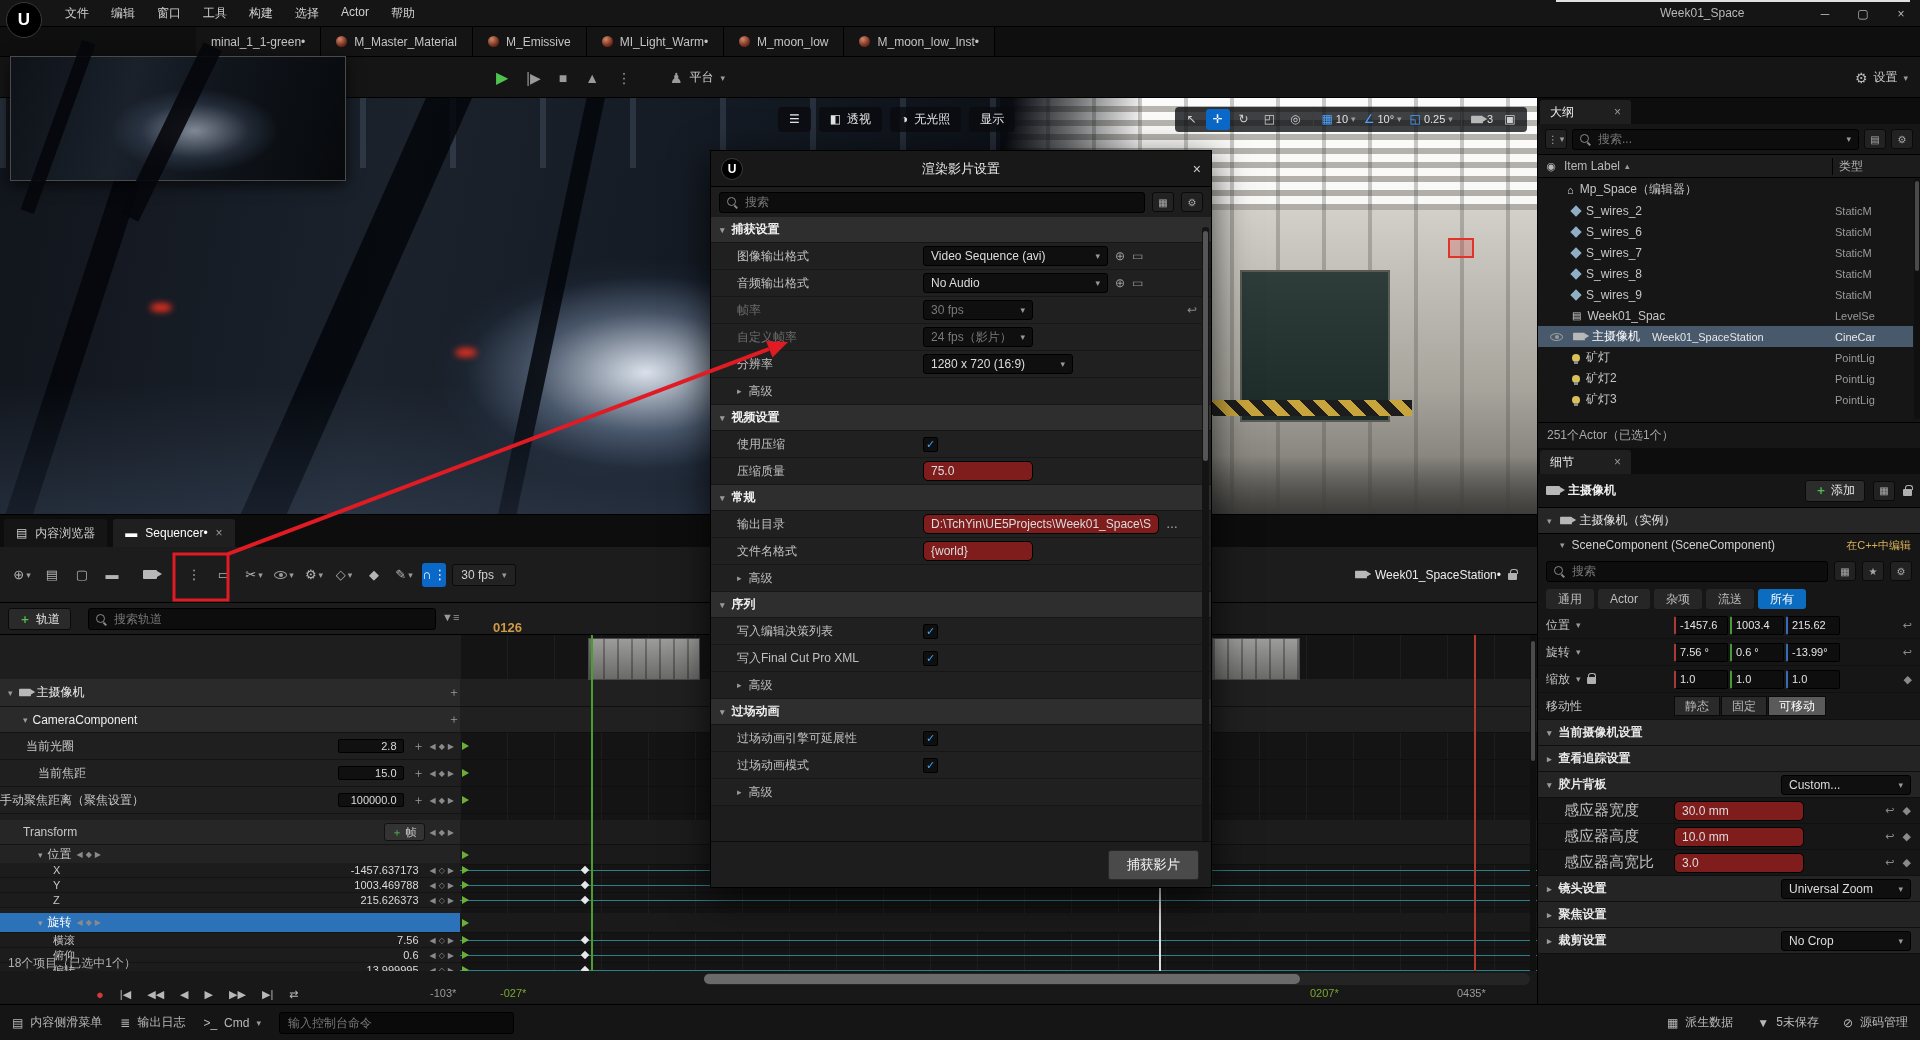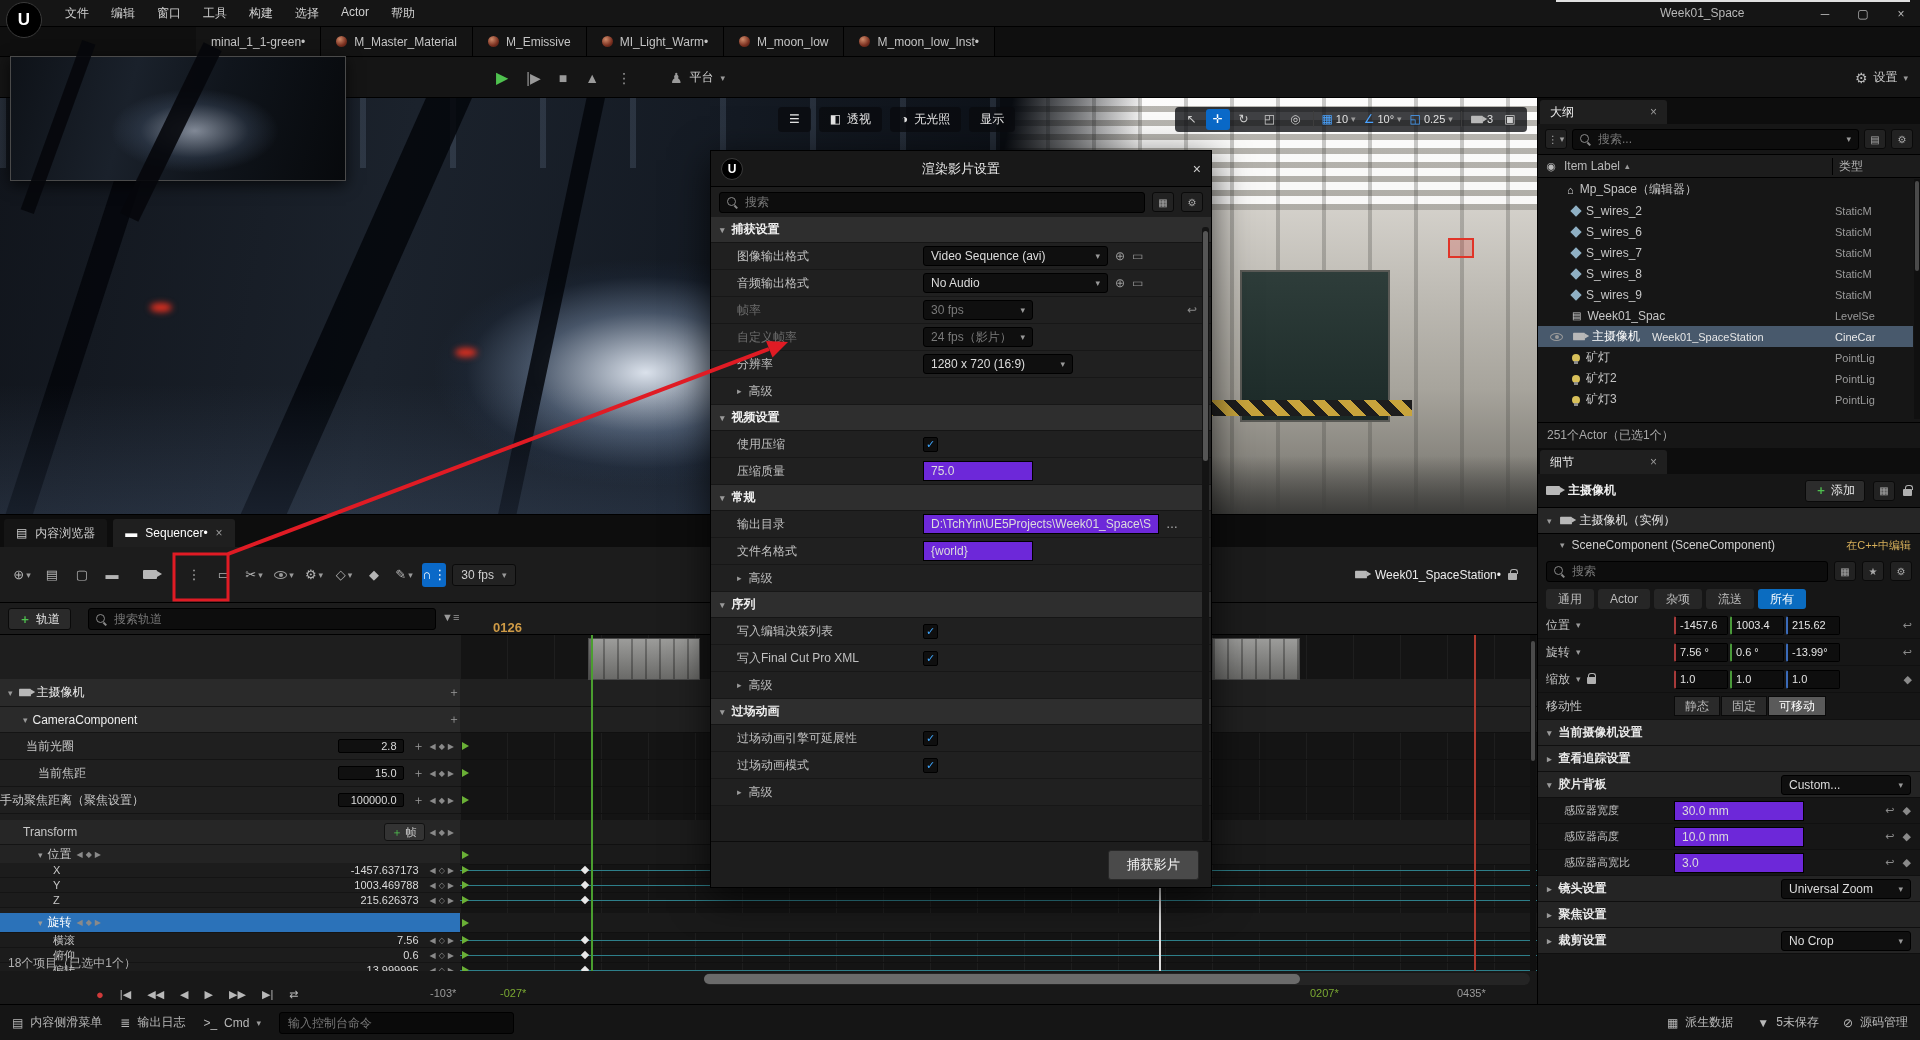--- a/index.html
+++ b/index.html
@@ -78,21 +78,21 @@
 
 
 #preview{position:absolute;left:10px;top:56px;width:336px;height:125px;z-index:6;border:1px solid #4a4a4a;box-shadow:0 4px 14px rgba(0,0,0,.7);background:
  radial-gradient(ellipse 120px 60px at 55% 60%, rgba(220,230,248,.55), rgba(90,110,140,.25) 45%, transparent 70%),
  linear-gradient(105deg,#0e1218 0%,#1a212b 35%,#10151c 60%,#07090c 100%)}
 .pv-beam{position:absolute;background:#05070b;opacity:.9}
 
 
 #outliner{position:absolute;left:1537px;top:98px;width:383px;height:350px;background:#161616;border-left:1px solid #000}
 .panel-tabbar{height:26px;background:#0d0d0d;display:flex;align-items:flex-end;padding-left:2px}
-.panel-tab{height:24px;background:#1f1f1f;display:flex;align-items:center;padding:0 10px;gap:76px;color:#ececec;border-radius:3px 3px 0 0}
+.panel-tab{height:24px;background:#1f1f1f;display:flex;align-items:center;padding:0 10px;gap:40px;color:#ececec;border-radius:3px 3px 0 0}
 .tab-close{color:#9a9a9a;font-size:12px}
 #outliner-filter{height:30px;display:flex;align-items:center;gap:5px;padding:0 7px}
 .sq-btn{height:20px;min-width:22px;background:#222;border:1px solid #0a0a0a;border-radius:3px;display:flex;align-items:center;justify-content:center;gap:2px;color:#aaa;font-size:10px;flex:none}
 .search-box{flex:1;background:#0d0d0d;border:1px solid #000;border-radius:3px;height:21px;display:flex;align-items:center;padding:0 7px;gap:7px;min-width:0}
 #outliner-cols{height:24px;display:flex;align-items:center;background:#1c1c1c;border-top:1px solid #000;border-bottom:1px solid #000;color:#b8b8b8}
 .ol-col-eye{width:26px;text-align:center;font-size:11px;flex:none}
 .ol-col-label{flex:1;display:flex;align-items:center;gap:5px}
 .ol-col-type{width:88px;border-left:1px solid #000;padding-left:6px;flex:none}
 #outliner-rows{position:absolute;top:81px;left:0;right:7px;height:240px;overflow:hidden}
 .ol-row{height:21px;display:flex;align-items:center;gap:6px;padding-left:7px;color:#c6c6c6}
@@ -124,23 +124,23 @@
 .det-plabel{width:128px;display:flex;align-items:center;gap:6px;color:#c4c4c4;flex:none}
 .numbox{width:54px;height:19px;background:#0e0e0e;border:1px solid #000;border-radius:2px;display:flex;align-items:center;padding:0 4px;color:#e4e4e4;font-size:11px;margin-right:2px;overflow:hidden;white-space:nowrap}
 .numbox.x{border-left:2px solid #a83a3a}.numbox.y{border-left:2px solid #4a9a3a}.numbox.z{border-left:2px solid #3a6ab8}
 .ricons{margin-left:auto;display:flex;gap:8px;color:#8a8a8a;font-size:11px}
 .mob-btn{height:20px;padding:0 10px;display:flex;align-items:center;background:#2a2a2a;border:1px solid #0a0a0a;color:#b8b8b8;margin-right:1px}
 .mob-btn.active{background:#5a5a5a;color:#fff}
 .det-sec{height:26px;background:#242424;display:flex;align-items:center;gap:7px;padding:0 9px;border-bottom:1px solid #0f0f0f;color:#e8e8e8;font-weight:bold}
 .det-dd{margin-left:auto;font-weight:normal}
 .dd{background:#0f0f0f;border:1px solid #000;border-radius:3px;height:20px;display:flex;align-items:center;padding:0 7px;gap:8px;color:#dcdcdc;justify-content:space-between;min-width:130px}
 .det-row{height:26px;display:flex;align-items:center;padding:0 9px 0 26px;border-bottom:1px solid #101010}
-.det-rlabel{width:110px;color:#c0c0c0;flex:none;font-size:11px}
+.det-rlabel{width:110px;color:#c0c0c0;flex:none;font-size:15px}
 .det-tb{min-width:130px}
-.tb{background:#6d28d9;border:1px solid #000;border-radius:0;height:20px;display:flex;align-items:center;padding:0 7px;color:#dcdcdc}
+.tb{background:#7f1d1d;border:1px solid #000;border-radius:5px;height:20px;display:flex;align-items:center;padding:0 7px;color:#dcdcdc}
 
 
 #sequencer{position:absolute;left:0;top:514px;width:1537px;height:490px;background:#181818;border-top:1px solid #000}
 #seq-tabbar{position:absolute;left:0;top:0;width:1537px;height:32px;background:#0d0d0d;display:flex;align-items:flex-end;gap:6px;padding-left:4px}
 .seq-tab{height:28px;display:flex;align-items:center;gap:8px;padding:0 12px;color:#cfcfcf;background:#151515;border-radius:3px 3px 0 0}
 .seq-tab.active{background:#1f1f1f;color:#fff}
 #seq-toolbar{position:absolute;left:0;top:32px;width:1537px;height:56px;background:#1c1c1c;border-bottom:1px solid #000;display:flex;align-items:center;gap:6px;padding:0 10px}
 .st-ic{min-width:24px;height:24px;display:flex;align-items:center;justify-content:center;gap:2px;color:#b4b4b4;font-size:13px;border-radius:3px;position:relative}
 .st-ic.boxed-target{margin:0 14px 0 8px}
 .st-ic.active{background:#0a69c8;color:#fff}

